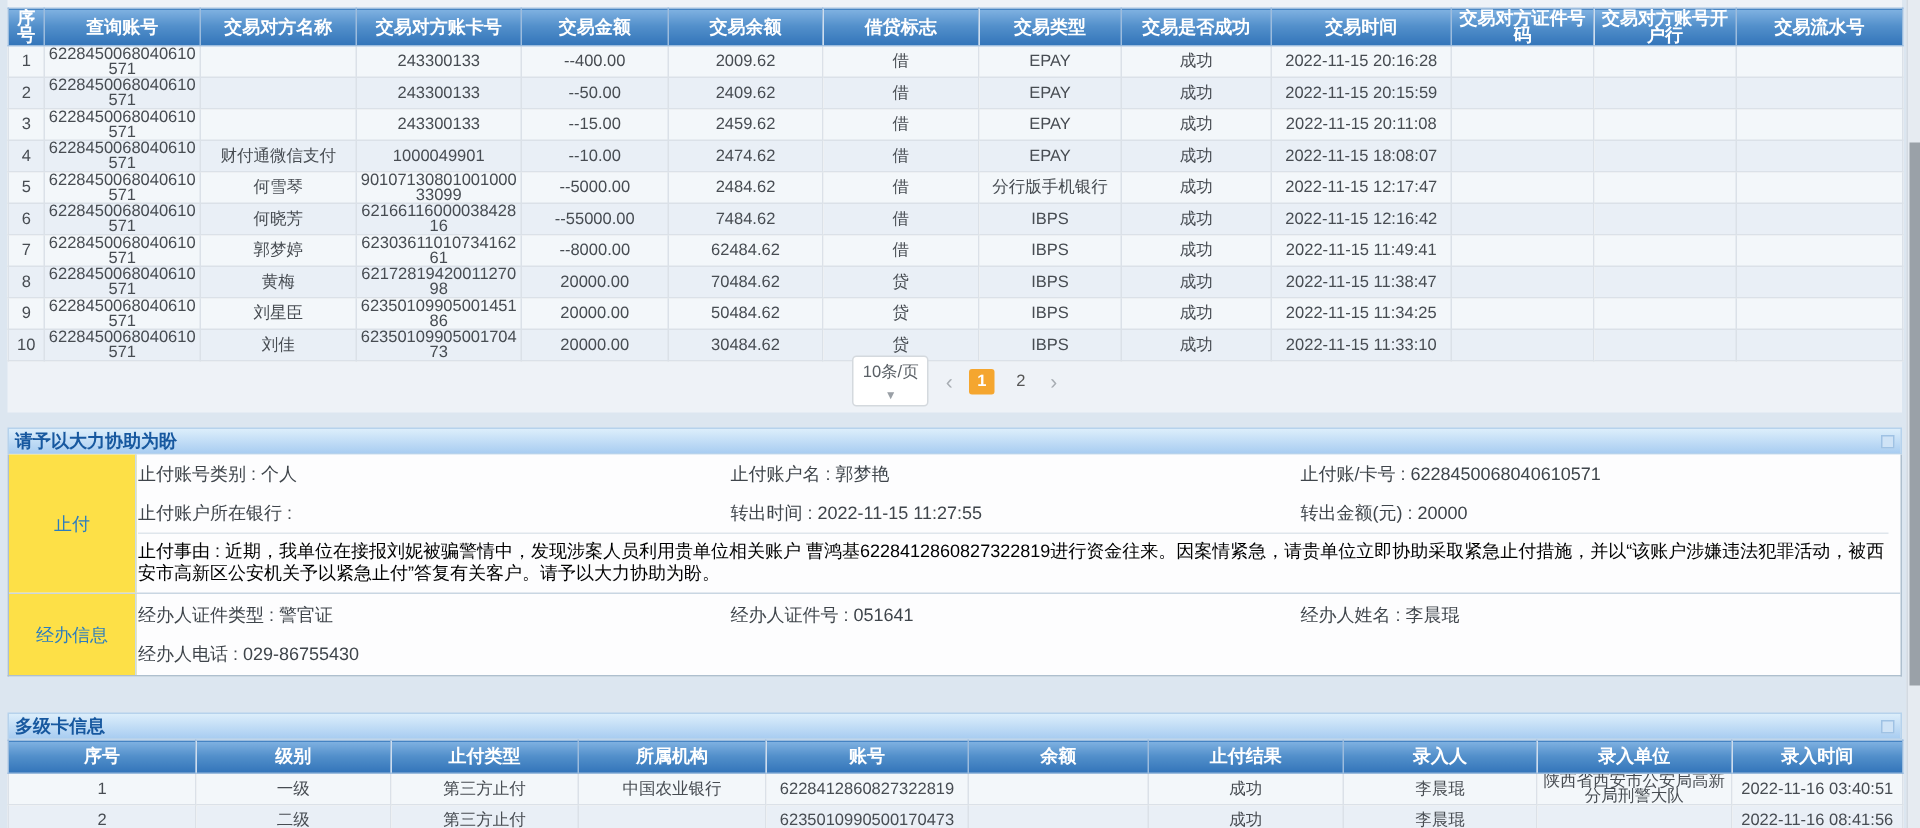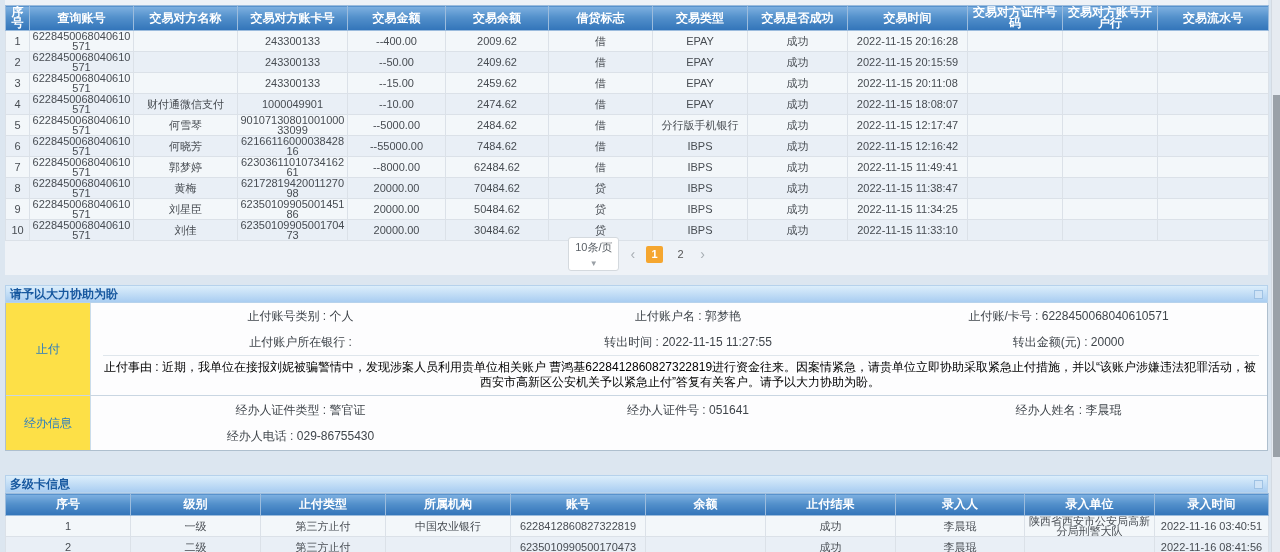--- a/index.html
+++ b/index.html
@@ -57,21 +57,21 @@
 
   
   .info-panel { background:#fdfdfe; border:1px solid #aebfce; border-top:none; }
   .info-row { display:flex; }
   .info-row + .info-row { border-top:1px solid #c9d6e2; }
   .info-label {
     width:85px; flex:0 0 85px; background:#fde047; color:#2a7cc0; font-size:12px;
     display:flex; align-items:center; justify-content:center;
     border-right:1px solid #cadcea;
   }
-  .info-content { flex:1; padding:0 8px 0 12px;text-align:center; }
+  .info-content { flex:1; padding:0 8px 0 1px; }
   .f-row {
     display:grid; grid-template-columns:395px 380px 1fr;
     height:26px; align-items:center; font-size:12px; color:#3f454b;
   }
   .reason {
     border-top:1px solid #dfe6ec; padding:4px 2px 5px 0;
     font-size:12px; color:#000000; line-height:15px;
   }
   .jingban-pad { padding-top:1px; padding-bottom:1px; }
 

